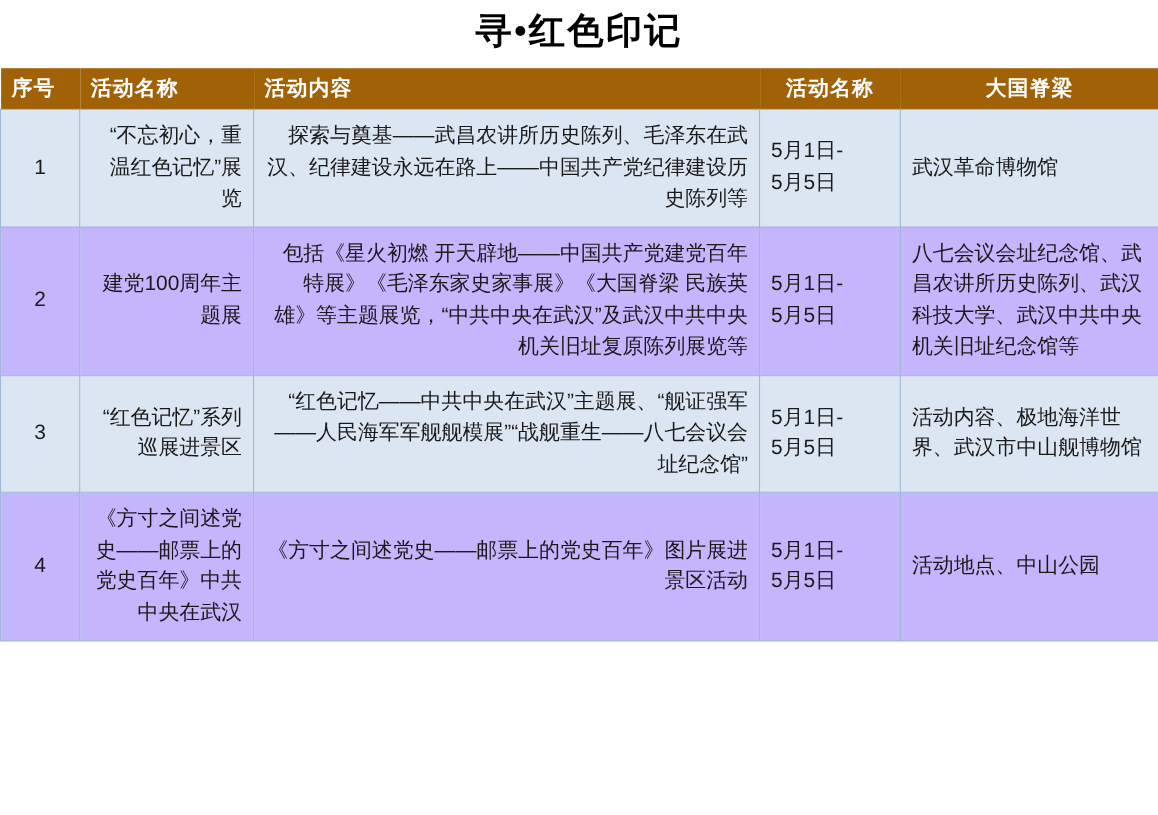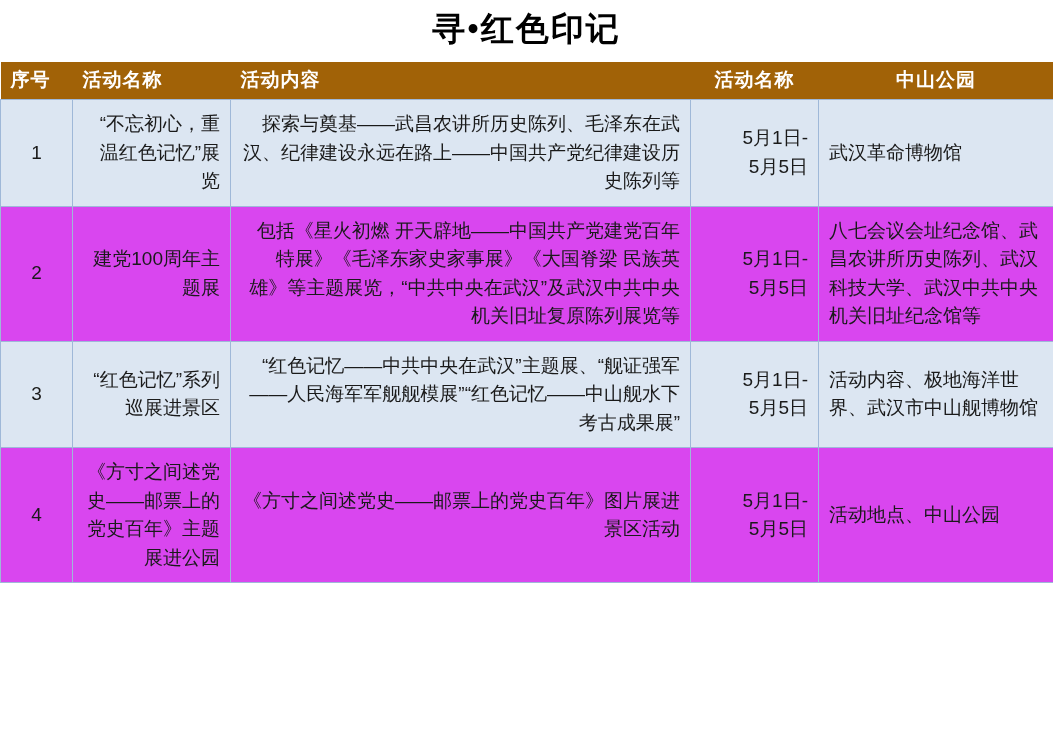--- a/index.html
+++ b/index.html
@@ -61,25 +61,25 @@
   tbody td {
     border: 1px solid #9fb8d8;
     font-size: 19px;
     line-height: 1.5;
     vertical-align: middle;
     padding: 10px 10px;
     box-sizing: border-box;
     color: #1a1a1a;
   }
   tbody tr.odd td { background: #dce6f2; }
-  tbody tr.even td { background: #d946ef; }
+  tbody tr.even td { background: #c4b5fd; }
   td.num { text-align: center; font-size: 19px; }
   td.name { text-align: right; }
   td.content { text-align: right; }
-  td.time { text-align: right; white-space: pre-line; }
+  td.time { text-align: left; white-space: pre-line; }
   td.place { text-align: left; }
 </style>
 </head>
 <body>
 
 <div class="page">
 
   <div class="title">寻•红色印记</div>
 
   <table class="schedule">
@@ -89,21 +89,21 @@
       <col class="c-cont">
       <col class="c-time">
       <col class="c-place">
     </colgroup>
     <thead>
       <tr>
         <th class="th-left">序号</th>
         <th class="th-left">活动名称</th>
         <th class="th-left">活动内容</th>
         <th>活动名称</th>
-        <th>中山公园</th>
+        <th>大国脊梁</th>
       </tr>
     </thead>
     <tbody>
       <tr class="odd">
         <td class="num">1</td>
         <td class="name">“不忘初心，重温红色记忆”展览</td>
         <td class="content">探索与奠基——武昌农讲所历史陈列、毛泽东在武汉、纪律建设永远在路上——中国共产党纪律建设历史陈列等</td>
         <td class="time">5月1日-
 5月5日</td>
         <td class="place">武汉革命博物馆</td>
@@ -112,28 +112,28 @@
         <td class="num">2</td>
         <td class="name">建党100周年主题展</td>
         <td class="content">包括《星火初燃 开天辟地——中国共产党建党百年特展》《毛泽东家史家事展》《大国脊梁 民族英雄》等主题展览，“中共中央在武汉”及武汉中共中央机关旧址复原陈列展览等</td>
         <td class="time">5月1日-
 5月5日</td>
         <td class="place">八七会议会址纪念馆、武昌农讲所历史陈列、武汉科技大学、武汉中共中央机关旧址纪念馆等</td>
       </tr>
       <tr class="odd">
         <td class="num">3</td>
         <td class="name">“红色记忆”系列巡展进景区</td>
-        <td class="content">“红色记忆——中共中央在武汉”主题展、“舰证强军——人民海军军舰舰模展”“红色记忆——中山舰水下考古成果展”</td>
+        <td class="content">“红色记忆——中共中央在武汉”主题展、“舰证强军——人民海军军舰舰模展”“战舰重生——八七会议会址纪念馆”</td>
         <td class="time">5月1日-
 5月5日</td>
         <td class="place">活动内容、极地海洋世界、武汉市中山舰博物馆</td>
       </tr>
       <tr class="even">
         <td class="num">4</td>
-        <td class="name">《方寸之间述党史——邮票上的党史百年》主题展进公园</td>
+        <td class="name">《方寸之间述党史——邮票上的党史百年》中共中央在武汉</td>
         <td class="content">《方寸之间述党史——邮票上的党史百年》图片展进景区活动</td>
         <td class="time">5月1日-
 5月5日</td>
         <td class="place">活动地点、中山公园</td>
       </tr>
     </tbody>
   </table>
 
 </div>
 

